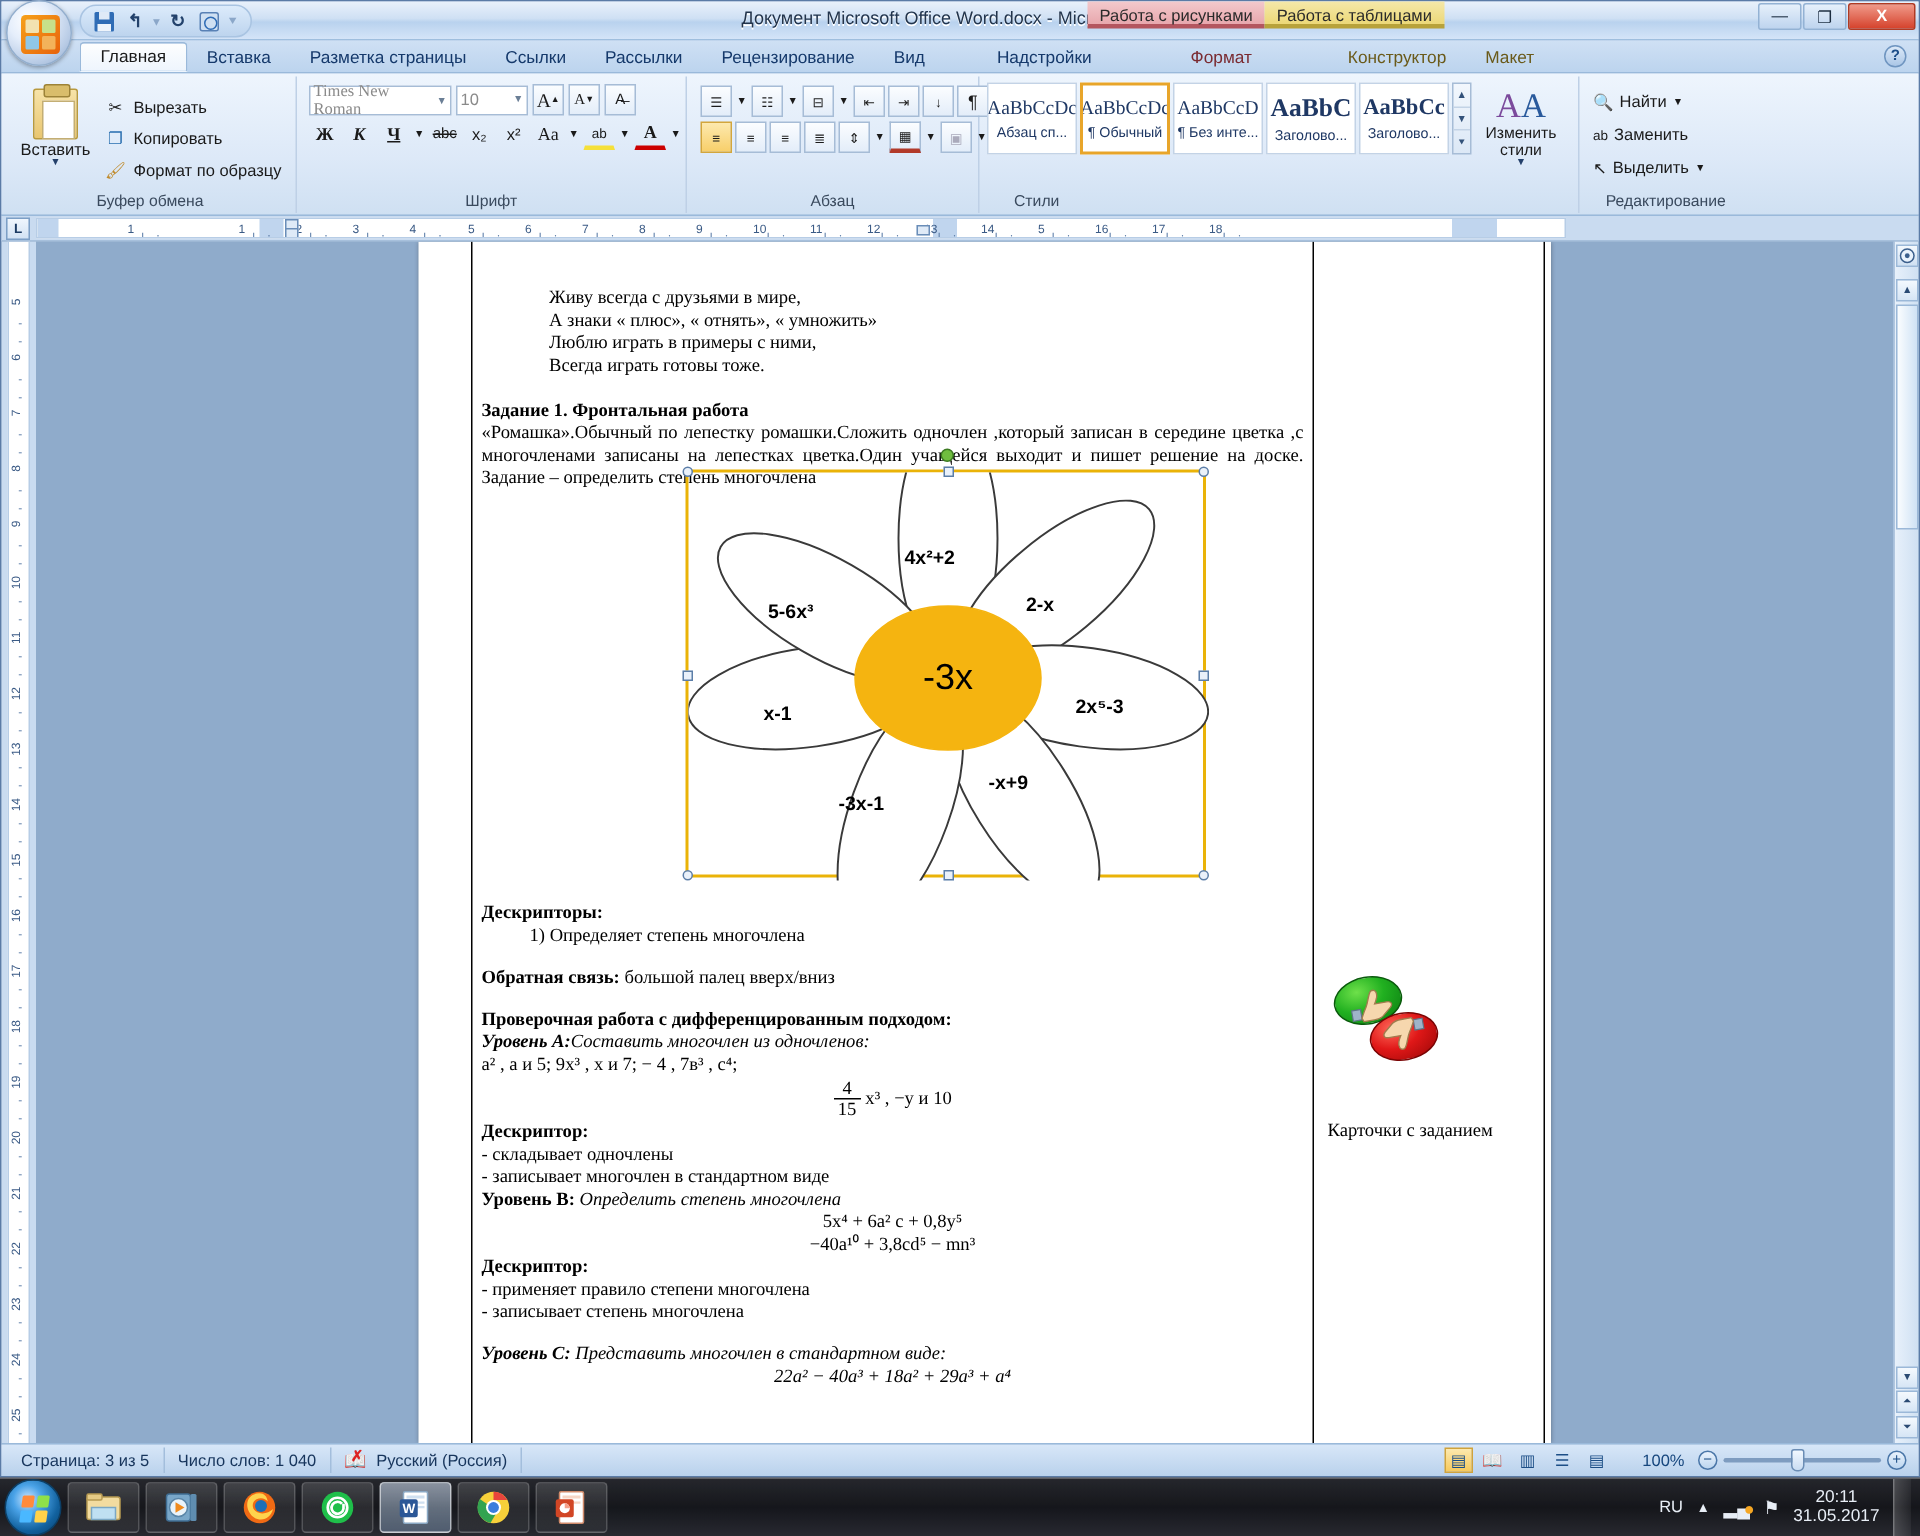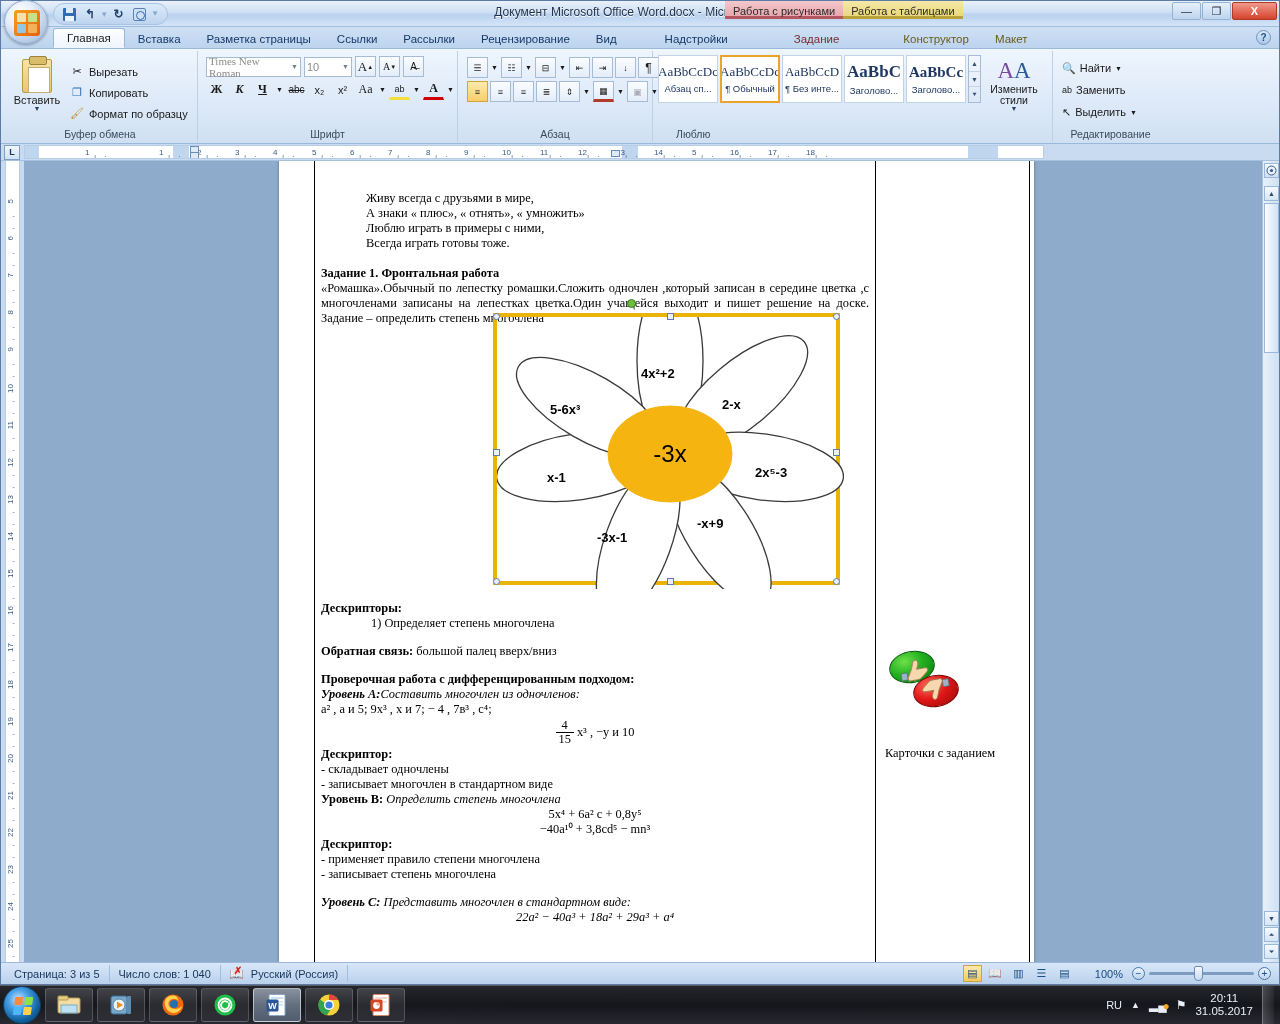--- a/index.html
+++ b/index.html
@@ -176,21 +176,21 @@
   .page-inner{ position:absolute; left:0; top:0; right:0; bottom:0; }
   .colsep{ position:absolute; top:0; bottom:0; width:1px; background:#000;}
 
   .doc-text{ font-family:"Liberation Serif", serif; color:#000; font-size:12.4px; line-height:15px;}
   .doc-text b{font-weight:bold;}
   .poem-line{ margin-left:45px;}
 
   sup{ font-size:8px; vertical-align:super;}
 
   
-  .img-frame{ position:absolute; border:4px solid #eab308;margin-left:36px;}
+  .img-frame{ position:absolute; border:2px solid #eab308;}
   .handle{ position:absolute; width:7px;height:7px; background:#eaf1fa; border:1px solid #5c7ea8;}
   .handle.rnd{ border-radius:50%;}
 
   
   .thumb-wrap{ position:absolute; }
   .thumb-g{ position:absolute; width:46px;height:32px; border-radius:50%;
     background:radial-gradient(ellipse at 35% 28%, #6ee04a 0%, #21b020 45%, #0a7a10 100%);
     border:1px solid #0a5a0c; transform:rotate(-10deg);}
   .thumb-r{ position:absolute; width:46px;height:32px; border-radius:50%;
     background:radial-gradient(ellipse at 35% 28%, #ff6a5a 0%, #e01818 45%, #9a0606 100%);
@@ -295,21 +295,21 @@
 
   <div class="ribbon-tabs">
     <div class="rtab active">Главная</div>
     <div class="rtab">Вставка</div>
     <div class="rtab">Разметка страницы</div>
     <div class="rtab">Ссылки</div>
     <div class="rtab">Рассылки</div>
     <div class="rtab">Рецензирование</div>
     <div class="rtab">Вид</div>
     <div class="rtab" style="margin-left:22px">Надстройки</div>
-    <div class="rtab ctx" style="margin-left:40px">Задание</div>
+    <div class="rtab ctx" style="margin-left:40px">Формат</div>
     <div class="rtab ctx2" style="margin-left:38px">Конструктор</div>
     <div class="rtab ctx2">Макет</div>
     <div class="help-btn">?</div>
   </div>
 
   <div class="ribbon">
 
     <div class="rgroup" style="width:195px">
       <div class="rgroup-body">
         <div class="big-btn">
@@ -427,21 +427,21 @@
             <div>▼</div>
             <div style="border-bottom:none">⯆</div>
           </div>
           <div class="big-btn" style="width:62px">
             <div style="font-family:'Liberation Serif',serif;font-size:23px;color:#7b4a9c;line-height:24px">A<span style="color:#2a5a9c">A</span></div>
             <div class="lbl" style="font-size:10.5px;text-align:center;line-height:11px">Изменить стили</div>
             <div class="caret">▼</div>
           </div>
         </div>
       </div>
-      <div class="rgroup-label" style="text-align:left;padding-left:18px">Люблю</div>
+      <div class="rgroup-label" style="text-align:left;padding-left:18px">Стили</div>
     </div>
 
     <div class="rgroup" style="width:115px;border-right:none">
       <div class="rgroup-body" style="flex-direction:column;padding-top:4px;">
         <div class="editbtn">
           <span>🔍</span>
           <span>Найти</span>
           <span style="font-size:7px">▼</span>
         </div>
         <div class="editbtn">
@@ -648,21 +648,21 @@
             <div class="handle" style="right:-4px;top:132px;"></div>
             <div class="handle rnd" style="left:-4px;bottom:-4px;"></div>
             <div class="handle" style="left:170px;bottom:-4px;"></div>
             <div class="handle rnd" style="right:-4px;bottom:-4px;"></div>
           </div>
 
           <div style="position:absolute;left:348px;top:138px;width:9px;height:9px;border-radius:50%;background:#6fbd3f;border:1px solid #3c7a22;"></div>
 
           <div class="doc-text" style="position:absolute;left:42px;top:440px;width:548px;">
             <div style="font-weight:bold">Дескрипторы:</div>
-            <div style="margin-left:50px">1)   Определяет степень многочлена</div>
+            <div style="margin-left:32px">1)   Определяет степень многочлена</div>
             <div style="height:13px"></div>
             <div>
               <b>Обратная связь:</b><span> большой палец вверх/вниз</span>
             </div>
             <div style="height:13px"></div>
             <div style="font-weight:bold">Проверочная работа с дифференцированным подходом:</div>
             <div>
               <b style="font-style:italic">Уровень А:</b><span style="font-style:italic">Составить многочлен из одночленов:</span>
             </div>
             <div>а² , а и 5;   9х³ , х и 7;        − 4 , 7в³ , с⁴;</div>

